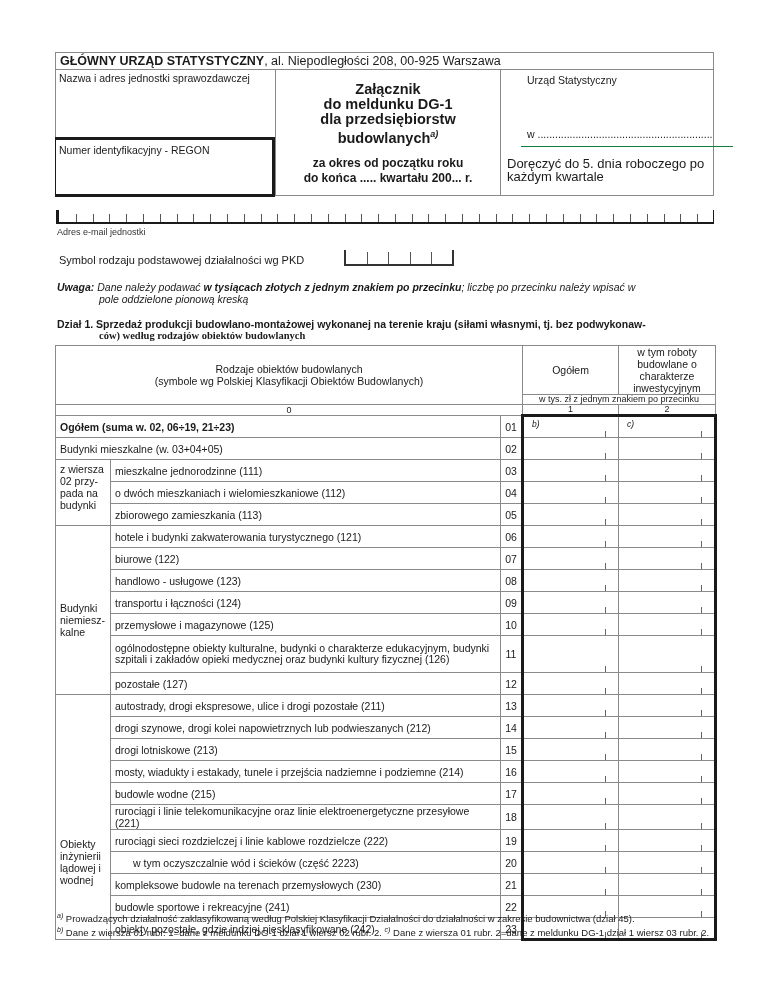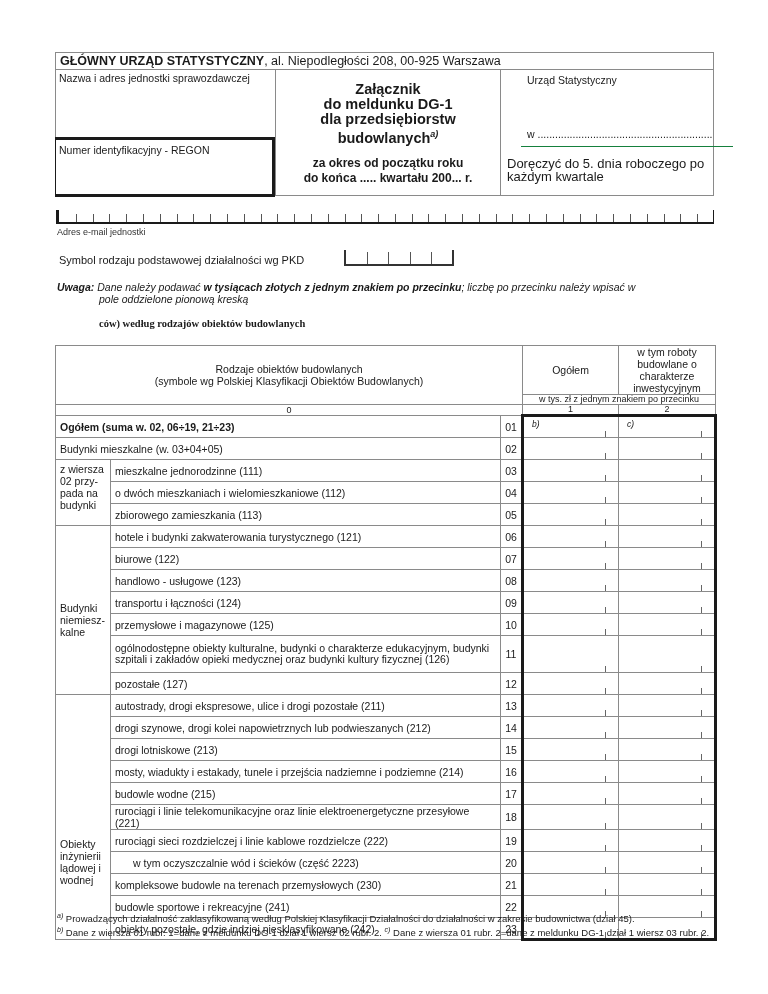--- a/index.html
+++ b/index.html
@@ -147,20 +147,21 @@
     <span class="tick" style="height: 12px; left: 63.6px;"></span>
     <span class="tick" style="height: 12px; left: 84.8px;"></span>
   </div>
 
 <div id="note" class="abs">
   <div><span class="lbl">Uwaga:</span><span> Dane należy podawać </span><b>w tysiącach złotych z jednym znakiem po przecinku</b><span>; liczbę po przecinku należy wpisać w</span></div>
   <div class="indent">pole oddzielone pionową kreską</div>
 </div>
 
 <div id="dzial" class="abs">
+  <div>Dział 1. Sprzedaż produkcji budowlano-montażowej wykonanej na terenie kraju (siłami własnymi, tj. bez podwykonaw-</div>
   <div class="indent">ców) według rodzajów obiektów budowlanych</div>
 </div>
 
 <div id="tbl" class="abs">
   <table>
     <colgroup>
       <col style="width:55px">
         <col style="width:390px">
         <col style="width:22px">
         <col style="width:96px">

